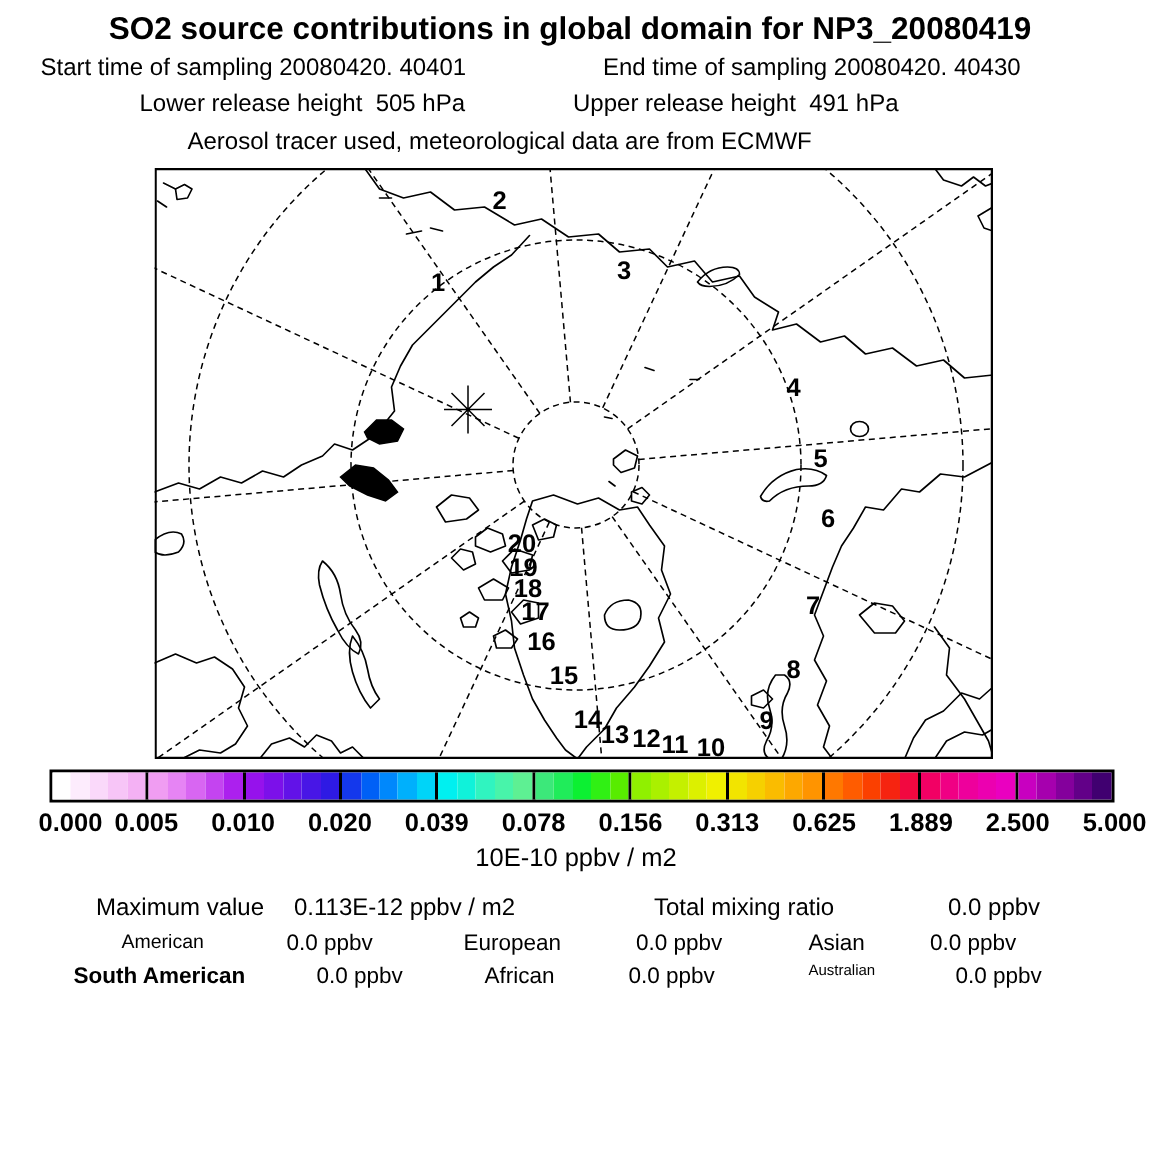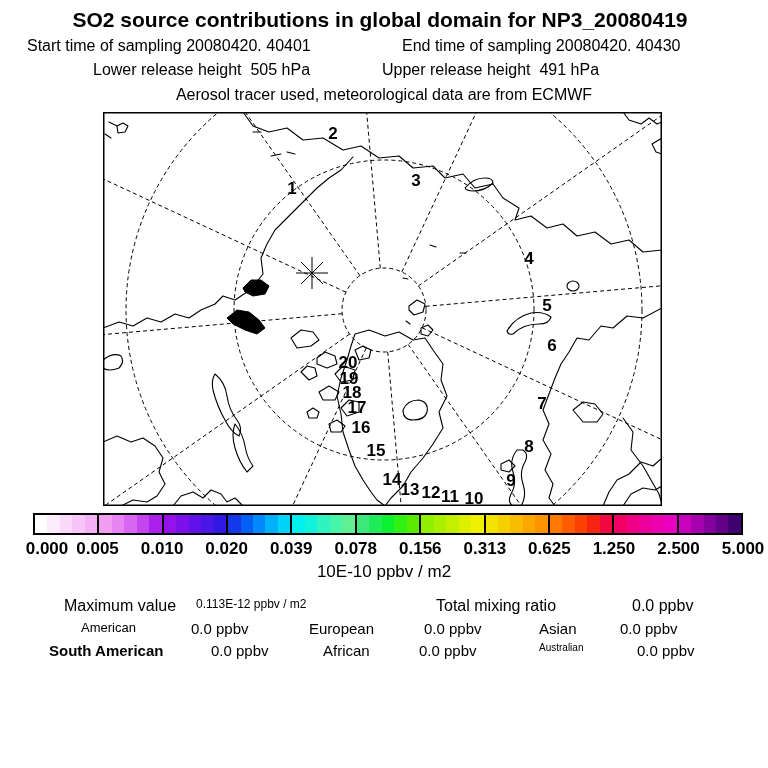--- a/index.html
+++ b/index.html
@@ -23,21 +23,21 @@
 </head>
 <body>
 
 <div class="fig">
 
   <div class="abs title" style="left:14px;top:8px;width:732px;">SO2 source contributions in global domain for NP3_20080419</div>
   <div class="abs hdr" style="left:27px;top:37px;">Start time of sampling 20080420. 40401</div>
   <div class="abs hdr" style="left:402px;top:37px;">End time of sampling 20080420. 40430</div>
   <div class="abs hdr" style="left:93px;top:61px;">Lower release height  505 hPa</div>
   <div class="abs hdr" style="left:382px;top:61px;">Upper release height  491 hPa</div>
-  <div class="abs hdr" style="left:125px;top:86px;width:518px;text-align:center;">Aerosol tracer used, meteorological data are from ECMWF</div>
+  <div class="abs hdr" style="left:125px;top:86px;width:518px;">Aerosol tracer used, meteorological data are from ECMWF</div>
 
   <svg class="abs" style="left:103px;top:112px;" width="559" height="394" viewBox="0 0 559 394">
     <defs>
       <clipPath id="mapclip">
           <rect x="0" y="0" width="559" height="394"></rect>
         </clipPath>
     </defs>
     <g clip-path="url(#mapclip)">
 
       <g>
@@ -198,29 +198,29 @@
   <div class="abs" style="left:33px;top:539px;width:711px;height:20px;">
       <span class="tick" style="left: 0px; padding-left: 28px;">0.000</span>
       <span class="tick" style="left: 64.55px;">0.005</span>
       <span class="tick" style="left: 129.1px;">0.010</span>
       <span class="tick" style="left: 193.65px;">0.020</span>
       <span class="tick" style="left: 258.2px;">0.039</span>
       <span class="tick" style="left: 322.75px;">0.078</span>
       <span class="tick" style="left: 387.3px;">0.156</span>
       <span class="tick" style="left: 451.85px;">0.313</span>
       <span class="tick" style="left: 516.4px;">0.625</span>
-      <span class="tick" style="left: 580.95px;">1.250</span>
+      <span class="tick" style="left: 580.95px;">1.889</span>
       <span class="tick" style="left: 645.5px;">2.500</span>
       <span class="tick" style="left: 710.05px;">5.000</span>
     </div>
   <div class="abs unit" style="left:234px;top:562px;width:300px;">10E-10 ppbv / m2</div>
 
   <div>
       <span class="stat" style="left: 64px; top: 597px; font-size: 16px;">Maximum value</span>
-      <span class="stat" style="left: 196px; top: 597px; font-size: 12px;">0.113E-12 ppbv / m2</span>
+      <span class="stat" style="left: 196px; top: 597px; font-size: 16px;">0.113E-12 ppbv / m2</span>
       <span class="stat" style="left: 436px; top: 597px; font-size: 16px;">Total mixing ratio</span>
       <span class="stat" style="left: 632px; top: 597px; font-size: 16px;">0.0 ppbv</span>
       <span class="stat" style="left: 81px; top: 620px; font-size: 13px;">American</span>
       <span class="stat" style="left: 191px; top: 620px; font-size: 15px;">0.0 ppbv</span>
       <span class="stat" style="left: 309px; top: 620px; font-size: 15px;">European</span>
       <span class="stat" style="left: 424px; top: 620px; font-size: 15px;">0.0 ppbv</span>
       <span class="stat" style="left: 539px; top: 620px; font-size: 15px;">Asian</span>
       <span class="stat" style="left: 620px; top: 620px; font-size: 15px;">0.0 ppbv</span>
       <span class="stat" style="left: 49px; top: 642px; font-size: 15px; font-weight: bold;">South American</span>
       <span class="stat" style="left: 211px; top: 642px; font-size: 15px;">0.0 ppbv</span>

